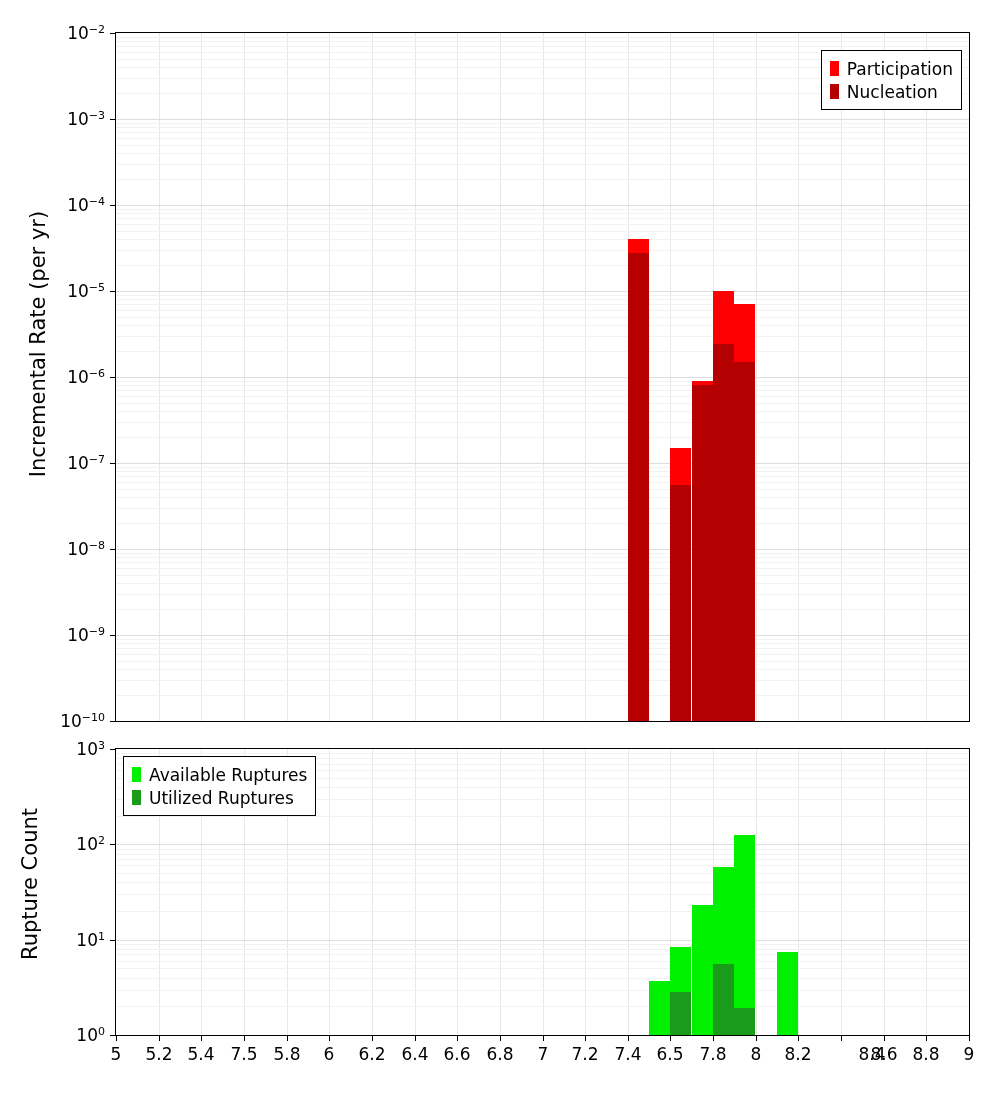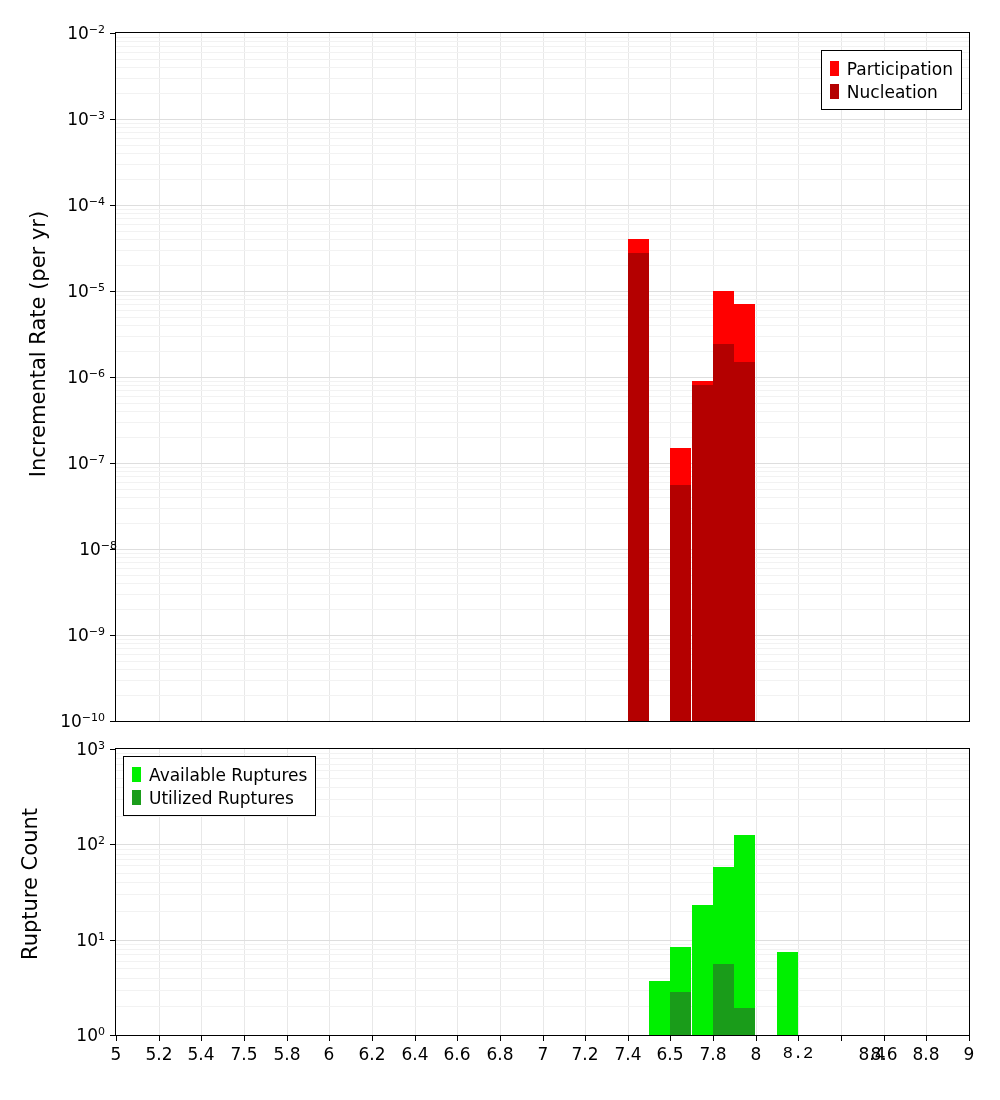--- a/index.html
+++ b/index.html
@@ -385,21 +385,21 @@
       <div class="ticklabel-y" style="left: 10px; width: 95px; top: 119px;">10<sup>−3</sup></div>
       <div class="tick-y" style="left: 110px; top: 205px;"></div>
       <div class="ticklabel-y" style="left: 10px; width: 95px; top: 205px;">10<sup>−4</sup></div>
       <div class="tick-y" style="left: 110px; top: 291px;"></div>
       <div class="ticklabel-y" style="left: 10px; width: 95px; top: 291px;">10<sup>−5</sup></div>
       <div class="tick-y" style="left: 110px; top: 377px;"></div>
       <div class="ticklabel-y" style="left: 10px; width: 95px; top: 377px;">10<sup>−6</sup></div>
       <div class="tick-y" style="left: 110px; top: 463px;"></div>
       <div class="ticklabel-y" style="left: 10px; width: 95px; top: 463px;">10<sup>−7</sup></div>
       <div class="tick-y" style="left: 110px; top: 549px;"></div>
-      <div class="ticklabel-y" style="left: 22px; width: 95px; top: 549px;">10<sup>−8</sup></div>
+      <div class="ticklabel-y" style="left: 10px; width: 95px; top: 549px;">10<sup>−8</sup></div>
       <div class="tick-y" style="left: 110px; top: 635px;"></div>
       <div class="ticklabel-y" style="left: 10px; width: 95px; top: 635px;">10<sup>−9</sup></div>
       <div class="tick-y" style="left: 110px; top: 721px;"></div>
       <div class="ticklabel-y" style="left: 10px; width: 95px; top: 721px;">10<sup>−10</sup></div>
       <div class="tick-x" style="left: 116px; top: 1036px;"></div>
       <div class="ticklabel-x" style="left: 116px; top: 1044px;">5</div>
       <div class="tick-x" style="left: 159px; top: 1036px;"></div>
       <div class="ticklabel-x" style="left: 159px; top: 1044px;">5.2</div>
       <div class="tick-x" style="left: 201px; top: 1036px;"></div>
       <div class="ticklabel-x" style="left: 201px; top: 1044px;">5.4</div>
@@ -423,21 +423,21 @@
       <div class="ticklabel-x" style="left: 585px; top: 1044px;">7.2</div>
       <div class="tick-x" style="left: 628px; top: 1036px;"></div>
       <div class="ticklabel-x" style="left: 628px; top: 1044px;">7.4</div>
       <div class="tick-x" style="left: 670px; top: 1036px;"></div>
       <div class="ticklabel-x" style="left: 670px; top: 1044px;">6.5</div>
       <div class="tick-x" style="left: 713px; top: 1036px;"></div>
       <div class="ticklabel-x" style="left: 713px; top: 1044px;">7.8</div>
       <div class="tick-x" style="left: 756px; top: 1036px;"></div>
       <div class="ticklabel-x" style="left: 756px; top: 1044px;">8</div>
       <div class="tick-x" style="left: 798px; top: 1036px;"></div>
-      <div class="ticklabel-x" style="left: 798px; top: 1044px; font-family: Liberation Mono, monospace;">8.2</div>
+      <div class="ticklabel-x" style="left: 798px; top: 1044px;">8.2</div>
       <div class="tick-x" style="left: 841px; top: 1036px;"></div>
       <div class="ticklabel-x" style="left: 872px; top: 1044px;">8.4</div>
       <div class="tick-x" style="left: 884px; top: 1036px;"></div>
       <div class="ticklabel-x" style="left: 884px; top: 1044px;">8.6</div>
       <div class="tick-x" style="left: 926px; top: 1036px;"></div>
       <div class="ticklabel-x" style="left: 926px; top: 1044px;">8.8</div>
       <div class="tick-x" style="left: 969px; top: 1036px;"></div>
       <div class="ticklabel-x" style="left: 969px; top: 1044px;">9</div>
       <div class="tick-y" style="left: 110px; top: 749px;"></div>
       <div class="ticklabel-y" style="left: 10px; width: 95px; top: 749px;">10<sup>3</sup></div>

